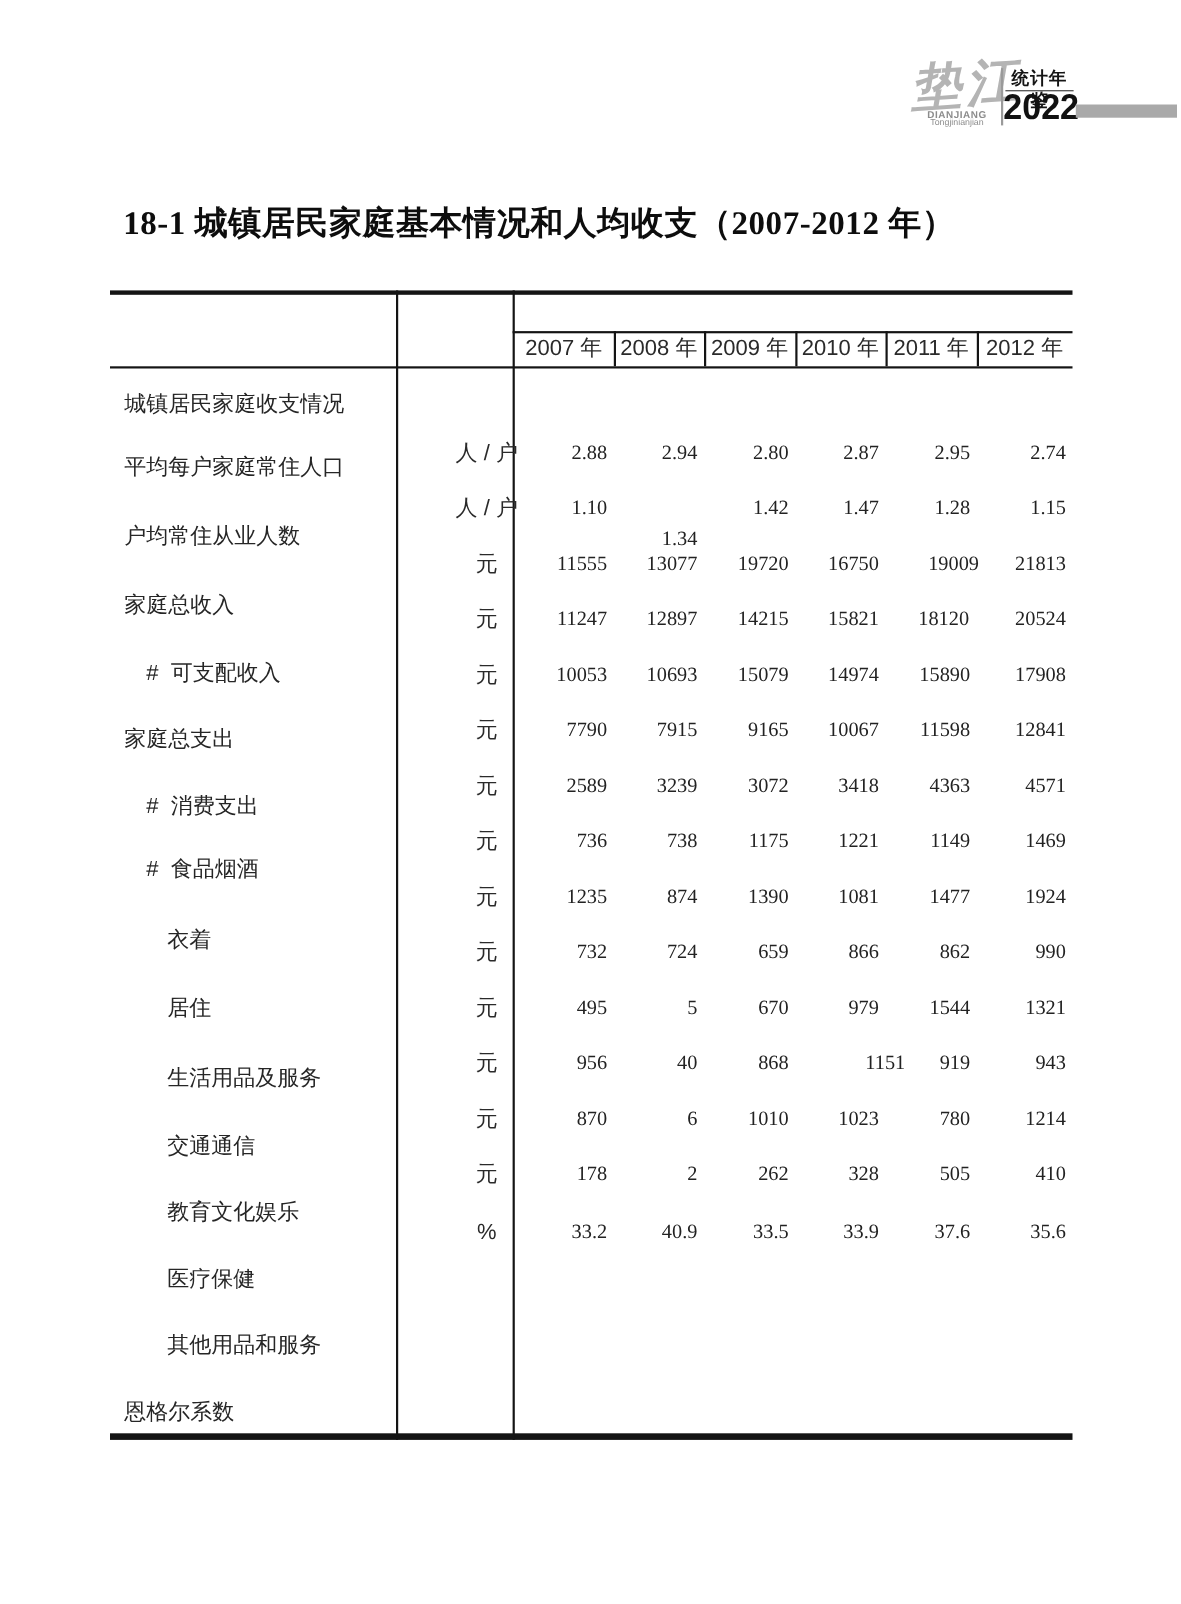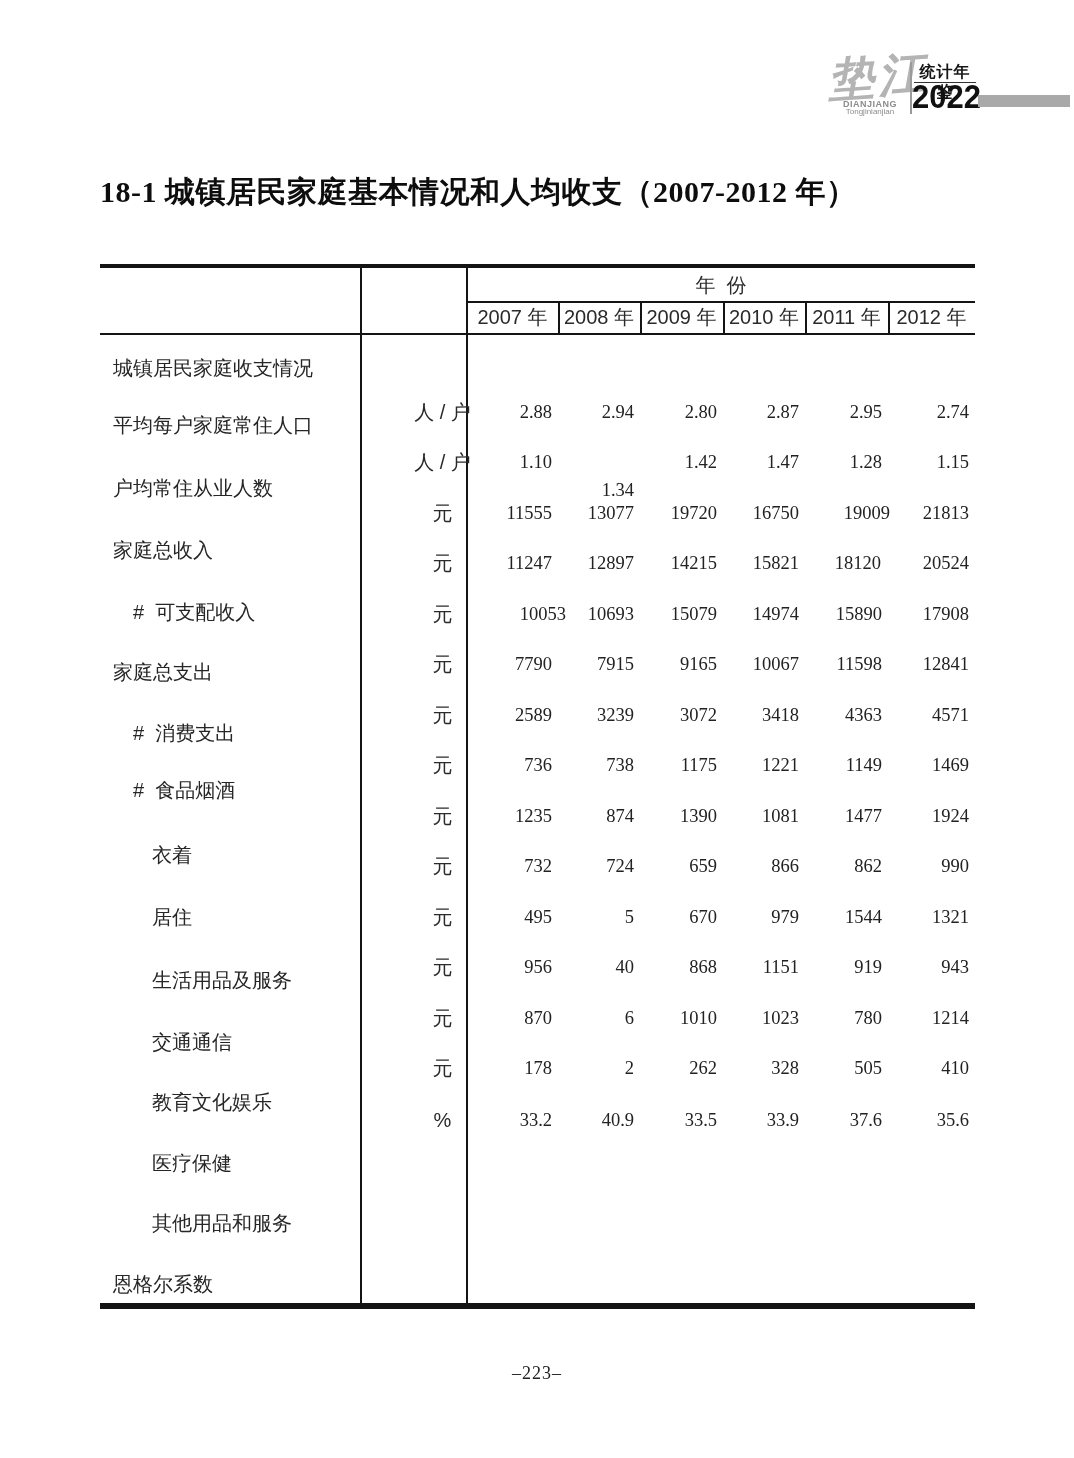--- a/index.html
+++ b/index.html
@@ -29,21 +29,21 @@
     border-bottom:1.5px solid #333;line-height:20px;text-align:center;
   }
   .logo-year{
     position:absolute;left:912px;top:82px;width:66px;height:32px;
     font-size:31px;font-weight:900;color:#111;line-height:32px;
     letter-spacing:0px;transform:scaleY(1.05);text-align:center;
   }
   .logo-bar{position:absolute;left:978px;top:95px;width:92px;height:12px;background:#a9a9a9;}
   
   .title{
-    position:absolute;left:100px;top:170px;margin:0;width:900px;height:44px;
+    position:absolute;left:100px;top:170px;margin:12px;width:900px;height:44px;
     font-family:var(--serif);font-weight:bold;font-size:30px;line-height:44px;
     color:#0d0d0d;letter-spacing:.5px;white-space:pre;
   }
   
   .rule,.hline,.vline{position:absolute;background:#141414;}
   .rule.top{left:100px;top:264px;width:875px;height:4px;}
   .rule.bottom{left:100px;top:1303px;width:875px;height:6px;}
   .vline{width:2px;top:264px;height:1045px;}
   .vline.v1{left:360px;}
   .vline.v2{left:466px;}
@@ -92,21 +92,20 @@
   <div class="hline year-underline"></div>
   <div class="hline header-bottom"></div>
   <div id="year-separators">
       <div class="ysep" style="left: 558px;"></div>
       <div class="ysep" style="left: 640px;"></div>
       <div class="ysep" style="left: 723px;"></div>
       <div class="ysep" style="left: 805px;"></div>
       <div class="ysep" style="left: 888px;"></div>
     </div>
 
-  <div class="hcell yeargroup">年  份</div>
   <div id="year-cells">
       <div class="ycell" style="left: 467px; width: 91px;">2007 年</div>
       <div class="ycell" style="left: 558px; width: 82px;">2008 年</div>
       <div class="ycell" style="left: 640px; width: 83px;">2009 年</div>
       <div class="ycell" style="left: 723px; width: 82px;">2010 年</div>
       <div class="ycell" style="left: 805px; width: 83px;">2011 年</div>
       <div class="ycell" style="left: 888px; width: 87px;">2012 年</div>
     </div>
 
   <div id="labels">
@@ -159,21 +158,21 @@
         <span class="unit-cell">元</span>
         <span class="val-cell" style="left: 367px; width: 91px;">11247</span>
         <span class="val-cell" style="left: 458px; width: 82px;">12897</span>
         <span class="val-cell" style="left: 540px; width: 83px;">14215</span>
         <span class="val-cell" style="left: 623px; width: 82px;">15821</span>
         <span class="val-cell" style="left: 704px; width: 83px;">18120</span>
         <span class="val-cell" style="left: 788px; width: 87px;">20524</span>
       </div>
       <div class="vrow" style="top: 600px;">
         <span class="unit-cell">元</span>
-        <span class="val-cell" style="left: 381px; width: 91px; padding-left: 17px;">10053</span>
+        <span class="val-cell" style="left: 367px; width: 91px; padding-left: 17px;">10053</span>
         <span class="val-cell" style="left: 458px; width: 82px;">10693</span>
         <span class="val-cell" style="left: 540px; width: 83px;">15079</span>
         <span class="val-cell" style="left: 623px; width: 82px;">14974</span>
         <span class="val-cell" style="left: 705px; width: 83px;">15890</span>
         <span class="val-cell" style="left: 788px; width: 87px;">17908</span>
       </div>
       <div class="vrow" style="top: 650px;">
         <span class="unit-cell">元</span>
         <span class="val-cell" style="left: 367px; width: 91px;">7790</span>
         <span class="val-cell" style="left: 458px; width: 82px;">7915</span>
@@ -225,21 +224,21 @@
         <span class="val-cell" style="left: 540px; width: 83px;">670</span>
         <span class="val-cell" style="left: 623px; width: 82px;">979</span>
         <span class="val-cell" style="left: 705px; width: 83px;">1544</span>
         <span class="val-cell" style="left: 788px; width: 87px;">1321</span>
       </div>
       <div class="vrow" style="top: 953px;">
         <span class="unit-cell">元</span>
         <span class="val-cell" style="left: 367px; width: 91px;">956</span>
         <span class="val-cell" style="left: 458px; width: 82px;">40</span>
         <span class="val-cell" style="left: 540px; width: 83px;">868</span>
-        <span class="val-cell" style="left: 623px; width: 82px;">1151</span>
+        <span class="val-cell" style="left: 647px; width: 82px;">1151</span>
         <span class="val-cell" style="left: 705px; width: 83px;">919</span>
         <span class="val-cell" style="left: 788px; width: 87px;">943</span>
       </div>
       <div class="vrow" style="top: 1004px;">
         <span class="unit-cell">元</span>
         <span class="val-cell" style="left: 367px; width: 91px;">870</span>
         <span class="val-cell" style="left: 458px; width: 82px;">6</span>
         <span class="val-cell" style="left: 540px; width: 83px;">1010</span>
         <span class="val-cell" style="left: 623px; width: 82px;">1023</span>
         <span class="val-cell" style="left: 705px; width: 83px;">780</span>
@@ -258,14 +257,13 @@
         <span class="unit-cell">%</span>
         <span class="val-cell" style="left: 367px; width: 91px;">33.2</span>
         <span class="val-cell" style="left: 458px; width: 82px;">40.9</span>
         <span class="val-cell" style="left: 540px; width: 83px;">33.5</span>
         <span class="val-cell" style="left: 623px; width: 82px;">33.9</span>
         <span class="val-cell" style="left: 705px; width: 83px;">37.6</span>
         <span class="val-cell" style="left: 788px; width: 87px;">35.6</span>
       </div>
     </div>
 
-  <div class="footer">–223–</div>
 </div>
 
 </body></html>

